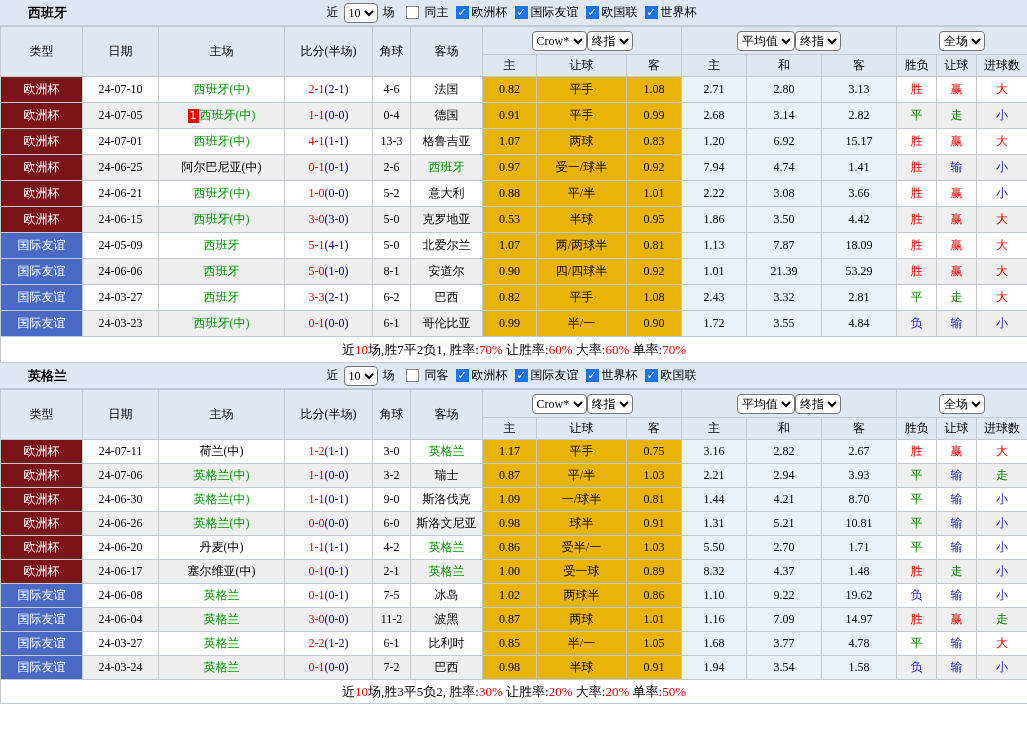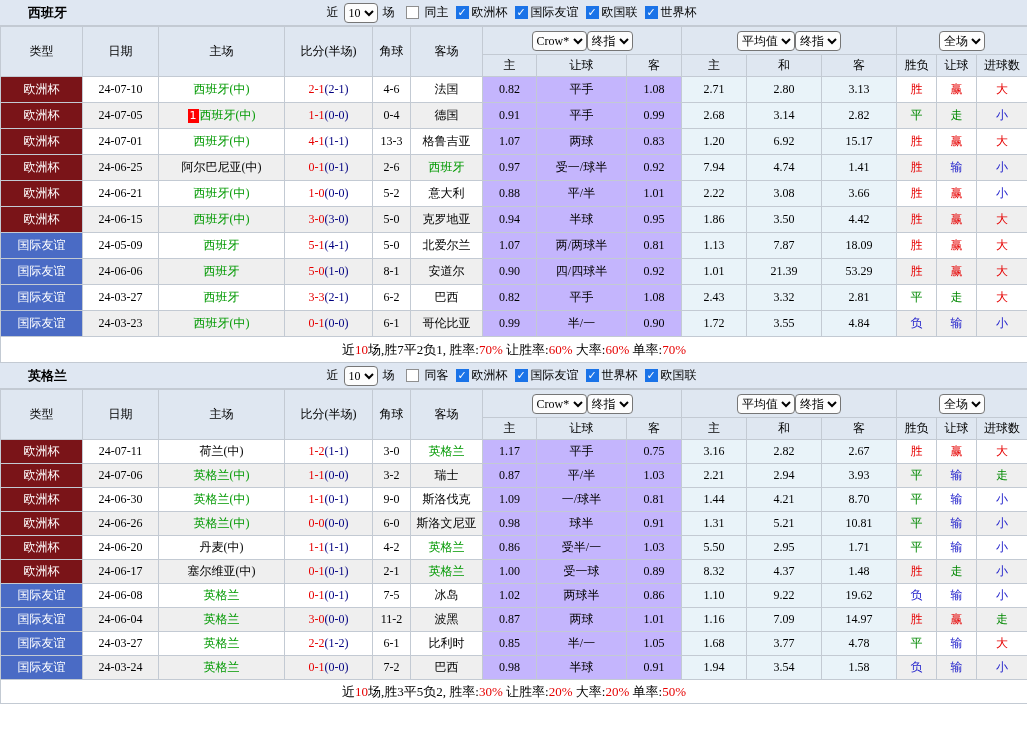--- a/index.html
+++ b/index.html
@@ -40,21 +40,21 @@
           border:1px solid #9aa3ad; }
   th, td { border:1px solid #c3cad3; text-align:center; font-size:12px;
            white-space:nowrap; overflow:hidden; padding:0 1px; color:#000; }
   thead th { background:#dfe7f1; font-weight:normal; }
   thead tr.selrow th { height:28px; }
   thead tr.subrow th { height:22px; }
   table.rows-26 tbody td { height:26px; }
   table.rows-24 tbody td { height:24px; }
   tbody tr:nth-child(even) td.pl { background:#efefef; }
   td.type { color:#fff; }
-  td.odds { background:#c4b5fd; }
+  td.odds { background:#eab308; }
   td.avg  { background:#e9f3f9; }
   .green { color:#009900; }
   .ft { color:#e60000; }
   .ht { color:#000080; }
   .card { display:inline-block; background:#ff0000; color:#fff; font-size:11px;
           line-height:14px; padding:0 2px; margin-right:1px;
           font-family:"DejaVu Sans",sans-serif; }
   td.summary-cell { height:29px; background:#fff; font-size:13px; border-top:1px solid #c3cad3; }
   .red-seg { color:#e60000; }
 </style>
@@ -209,21 +209,21 @@
             <td class="pl" style="color: rgb(230, 0, 0);">赢</td>
             <td class="pl" style="color: rgb(34, 34, 204);">小</td>
           </tr>
           <tr>
             <td class="type" style="background: rgb(122, 20, 24);">欧洲杯</td>
             <td class="pl">24-06-15</td>
             <td class="pl"><span class="green">西班牙(中)</span></td>
             <td class="pl"><span class="ft">3-0</span><span class="ht">(3-0)</span></td>
             <td class="pl">5-0</td>
             <td class="pl"><span>克罗地亚</span></td>
-            <td class="odds">0.94</td>
+            <td class="odds">0.53</td>
             <td class="odds">半球</td>
             <td class="odds">0.95</td>
             <td class="avg">1.86</td>
             <td class="avg">3.50</td>
             <td class="avg">4.42</td>
             <td class="pl" style="color: rgb(230, 0, 0);">胜</td>
             <td class="pl" style="color: rgb(230, 0, 0);">赢</td>
             <td class="pl" style="color: rgb(230, 0, 0);">大</td>
           </tr>
           <tr>
@@ -432,21 +432,21 @@
             <td class="type" style="background: rgb(122, 20, 24);">欧洲杯</td>
             <td class="pl">24-06-20</td>
             <td class="pl"><span>丹麦(中)</span></td>
             <td class="pl"><span class="ft">1-1</span><span class="ht">(1-1)</span></td>
             <td class="pl">4-2</td>
             <td class="pl"><span class="green">英格兰</span></td>
             <td class="odds">0.86</td>
             <td class="odds">受半/一</td>
             <td class="odds">1.03</td>
             <td class="avg">5.50</td>
-            <td class="avg">2.95</td>
+            <td class="avg">2.70</td>
             <td class="avg">1.71</td>
             <td class="pl" style="color: rgb(0, 136, 0);">平</td>
             <td class="pl" style="color: rgb(34, 34, 204);">输</td>
             <td class="pl" style="color: rgb(34, 34, 204);">小</td>
           </tr>
           <tr>
             <td class="type" style="background: rgb(122, 20, 24);">欧洲杯</td>
             <td class="pl">24-06-17</td>
             <td class="pl"><span>塞尔维亚(中)</span></td>
             <td class="pl"><span class="ft">0-1</span><span class="ht">(0-1)</span></td>

